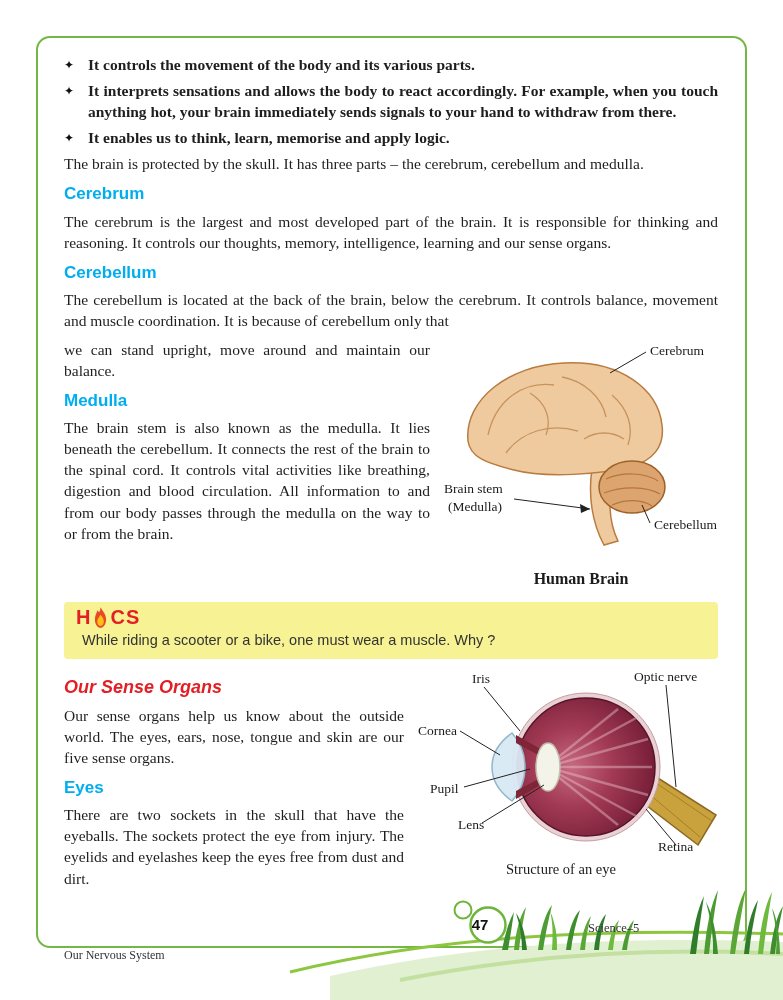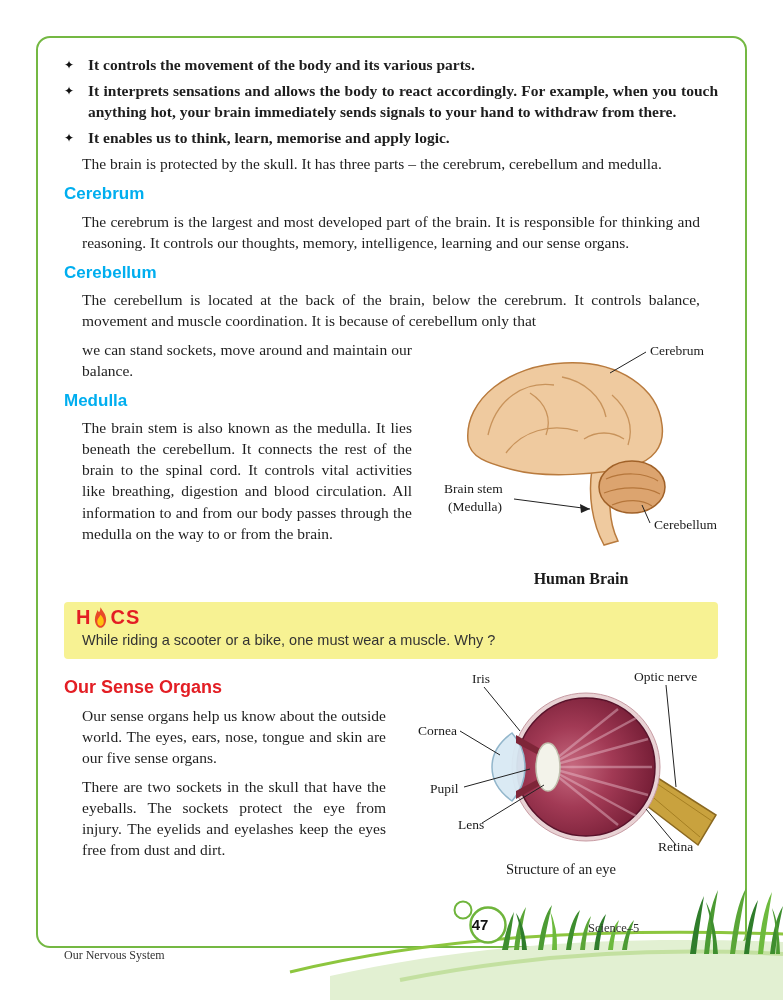--- a/index.html
+++ b/index.html
@@ -12,24 +12,24 @@
     position:absolute;left:36px;top:36px;right:36px;bottom:52px;
     border:2px solid #74B843;border-radius:14px;
   }
   .content{
     position:absolute;left:64px;top:54px;width:654px;
     font-size:15.5px;line-height:1.36;
   }
   .bullet-row{display:flex;gap:10px;margin-bottom:5px;}
   .bullet-glyph{flex:0 0 14px;font-size:12px;padding-top:3px;color:#111;}
   .bullet-text{text-align:justify;font-weight:bold;}
-  p.body{margin:0 18px 8px;text-align:justify;}
+  p.body{margin:0 0 8px;text-align:justify;}
   h3{font-family:"Liberation Sans", sans-serif;margin:8px 0 5px;}
   h3.cyan{color:#00AEEF;font-size:17px;}
-  h3.red{color:#E31E24;font-size:18px;}
+  h3.red{color:#E31E24;font-size:18px;font-style:italic;}
   .split{display:flex;gap:14px;align-items:flex-start;}
   .split .left1{width:366px;}
   .split .left2{width:340px;}
   .figure{flex:1;}
   .fig-caption-div{
     text-align:center;font-size:16px;margin-top:2px;color:#1b1b1b;font-weight:bold;
   }
   .fig-label{font:13.5px "Liberation Serif", serif;fill:#1b1b1b;}
   .fig-caption{font:14.5px "Liberation Serif", serif;fill:#1b1b1b;}
   .lead-line{stroke:#222;stroke-width:1;}
@@ -85,21 +85,21 @@
   <p class="body">The brain is protected by the skull. It has three parts – the cerebrum, cerebellum and medulla.</p>
 
   <h3 class="cyan">Cerebrum</h3>
   <p class="body">The cerebrum is the largest and most developed part of the brain. It is responsible for thinking and reasoning. It controls our thoughts, memory, intelligence, learning and our sense organs.</p>
 
   <h3 class="cyan">Cerebellum</h3>
   <p class="body">The cerebellum is located at the back of the brain, below the cerebrum. It controls balance, movement and muscle coordination. It is because of cerebellum only that</p>
 
   <div class="split">
     <div class="left1">
-      <p class="body">we can stand sockets, move around and maintain our balance.</p>
+      <p class="body">we can stand upright, move around and maintain our balance.</p>
       <h3 class="cyan">Medulla</h3>
       <p class="body">The brain stem is also known as the medulla. It lies beneath the cerebellum. It connects the rest of the brain to the spinal cord. It controls vital activities like breathing, digestion and blood circulation. All information to and from our body passes through the medulla on the way to or from the brain.</p>
     </div>
     <div class="figure">
       <svg width="274" height="222" viewBox="0 0 274 222">
 
         <path d="M148,130 C144,156 148,184 160,206 L174,202 C164,182 164,156 170,132 Z" fill="#EFCA9F" stroke="#B97B3E" stroke-width="1.5"></path>
 
         <path d="M24,102 C20,60 66,26 120,24 C176,21 214,50 218,86 C221,108 208,122 188,127 C158,136 100,139 70,131 C42,124 26,118 24,102 Z" fill="#EFCA9F" stroke="#B97B3E" stroke-width="1.5"></path>
         <path class="gyri" d="M44,96 C52,60 80,42 110,46"></path>
@@ -137,20 +137,21 @@
       </svg>
       <span>CS</span>
     </div>
     <p class="hocs-q">While riding a scooter or a bike, one must wear a muscle. Why ?</p>
   </div>
 
   <div class="split">
     <div class="left2">
       <h3 class="red">Our Sense Organs</h3>
       <p class="body">Our sense organs help us know about the outside world. The eyes, ears, nose, tongue and skin are our five sense organs.</p>
+      <h3 class="cyan">Eyes</h3>
       <p class="body">There are two sockets in the skull that have the eyeballs. The sockets protect the eye from injury. The eyelids and eyelashes keep the eyes free from dust and dirt.</p>
     </div>
     <div class="figure">
       <svg width="300" height="212" viewBox="0 0 300 212">
         <defs>
           <radialGradient id="eyeg" cx="40%" cy="50%" r="65%">
             <stop offset="0%" stop-color="#C76A80"></stop>
             <stop offset="45%" stop-color="#A23A55"></stop>
             <stop offset="100%" stop-color="#701A32"></stop>
           </radialGradient>

